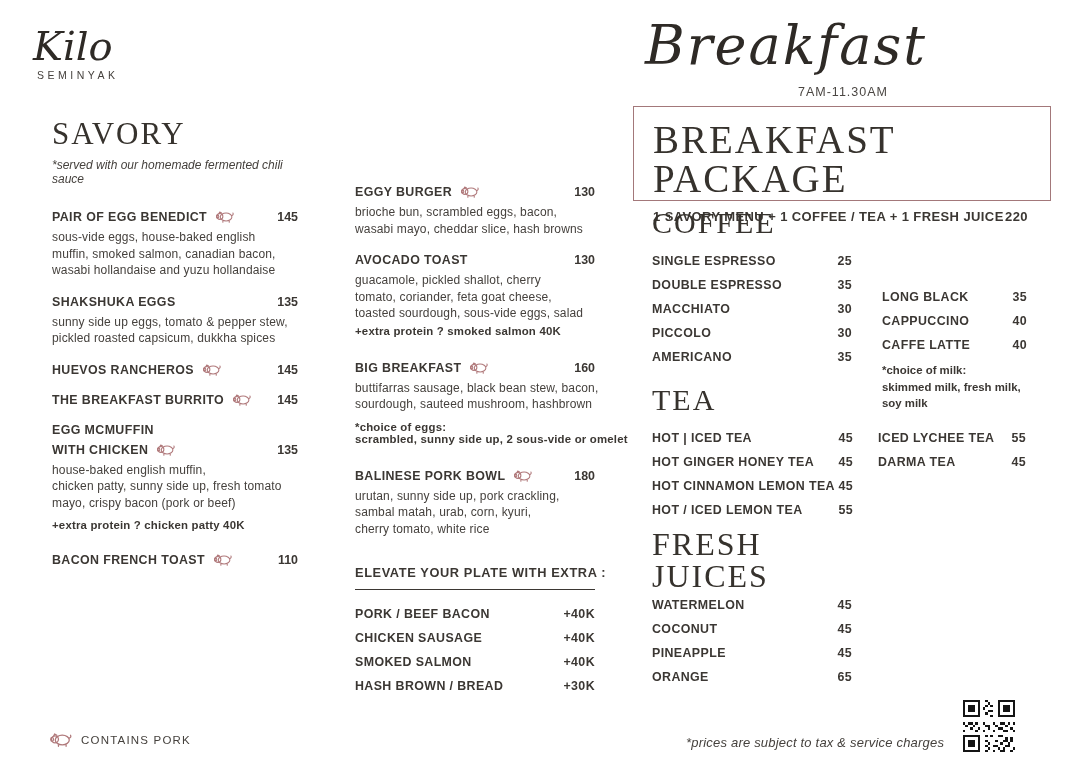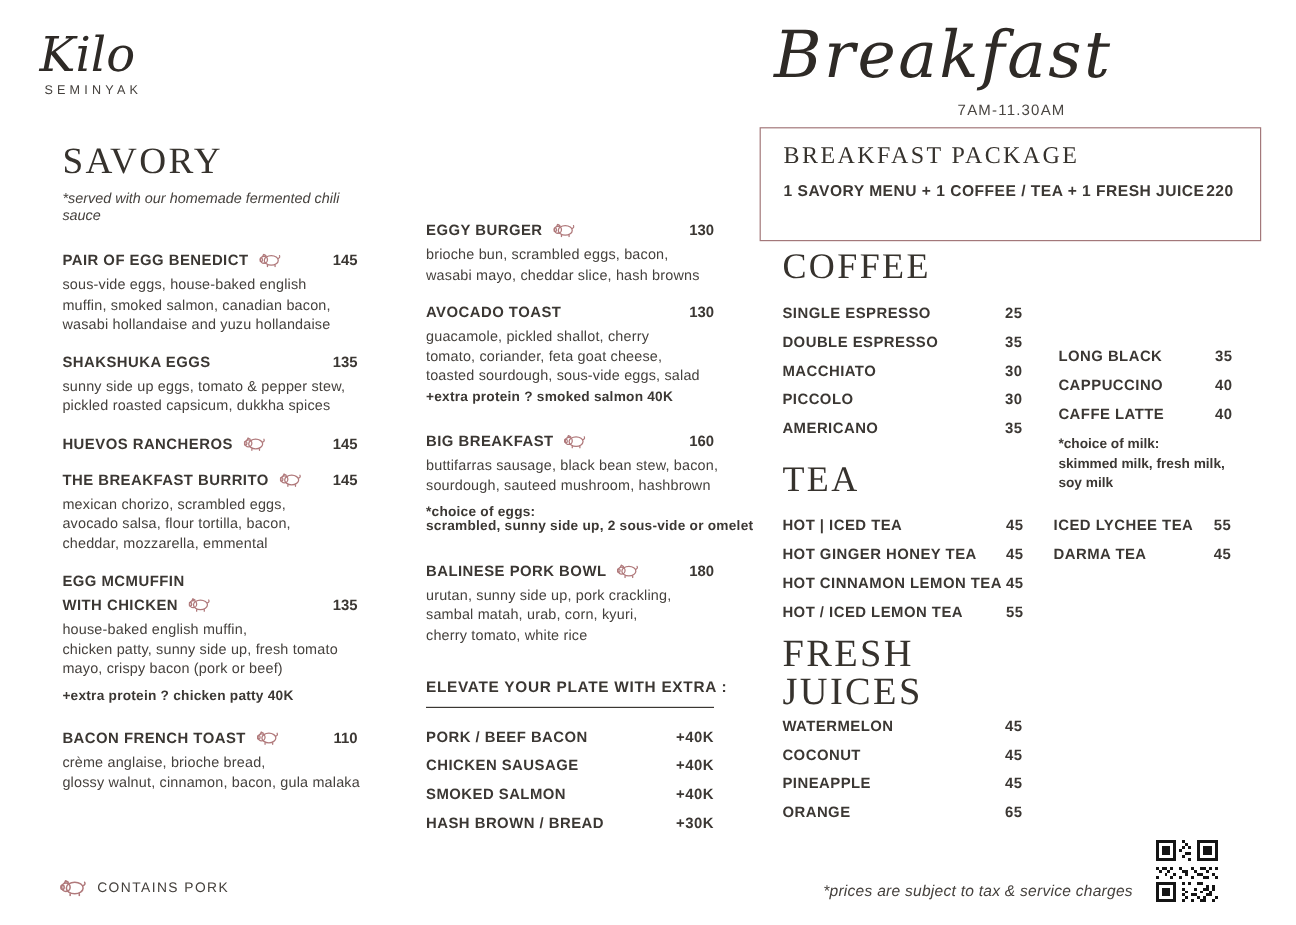--- a/index.html
+++ b/index.html
@@ -24,21 +24,21 @@
     font-size:54px; color:#2e2a26; letter-spacing:2px;
   }
   .hours { position:absolute; left:798px; top:85px; font-size:12.5px; letter-spacing:1px; color:#4a4642; }
 
   
   .package-box {
     position:absolute; left:633px; top:106px; width:418px; height:95px;
     border:1.5px solid #a3787a; padding:13px 22px 0 19px;
   }
   .package-title {
-    font-family:"Liberation Serif", serif; font-size:20px; letter-spacing:1.5px; color:#36322d;
+    font-family:"Liberation Serif", serif; font-size:39px; letter-spacing:1.5px; color:#36322d;
   }
   .package-row { display:flex; margin-top:11px; font-weight:bold; font-size:13px; letter-spacing:0.4px; }
   .package-price { margin-left:auto; }
 
   
   .serif-head {
     font-family:"Liberation Serif", serif; font-weight:normal;
     color:#36322d; letter-spacing:2px; line-height:1;
   }
 
@@ -156,23 +156,20 @@
   </div>
 
   <div class="item">
     <div class="item-head">
       <span class="iname">THE BREAKFAST BURRITO</span>
       <svg class="pig-icon" width="18" height="12">
           <use href="#pig"></use>
         </svg>
       <span class="iprice">145</span>
     </div>
-    <div class="idesc">mexican chorizo, scrambled eggs,
-avocado salsa, flour tortilla, bacon,
-cheddar, mozzarella, emmental</div>
   </div>
 
   <div class="item">
     <div class="item-head" style="margin-bottom:6px;">
       <span class="iname">EGG MCMUFFIN</span>
     </div>
     <div class="item-head">
       <span class="iname">WITH CHICKEN</span>
       <svg class="pig-icon" width="18" height="12">
           <use href="#pig"></use>
@@ -186,22 +183,20 @@
   </div>
 
   <div class="item" style="margin-top:22px;">
     <div class="item-head">
       <span class="iname">BACON FRENCH TOAST</span>
       <svg class="pig-icon" width="18" height="12">
           <use href="#pig"></use>
         </svg>
       <span class="iprice">110</span>
     </div>
-    <div class="idesc">crème anglaise, brioche bread,
-glossy walnut, cinnamon, bacon, gula malaka</div>
   </div>
 </div>
 
 <div class="col2">
   <div class="item">
     <div class="item-head">
       <span class="iname">EGGY BURGER</span>
       <svg class="pig-icon" width="18" height="12">
           <use href="#pig"></use>
         </svg>

